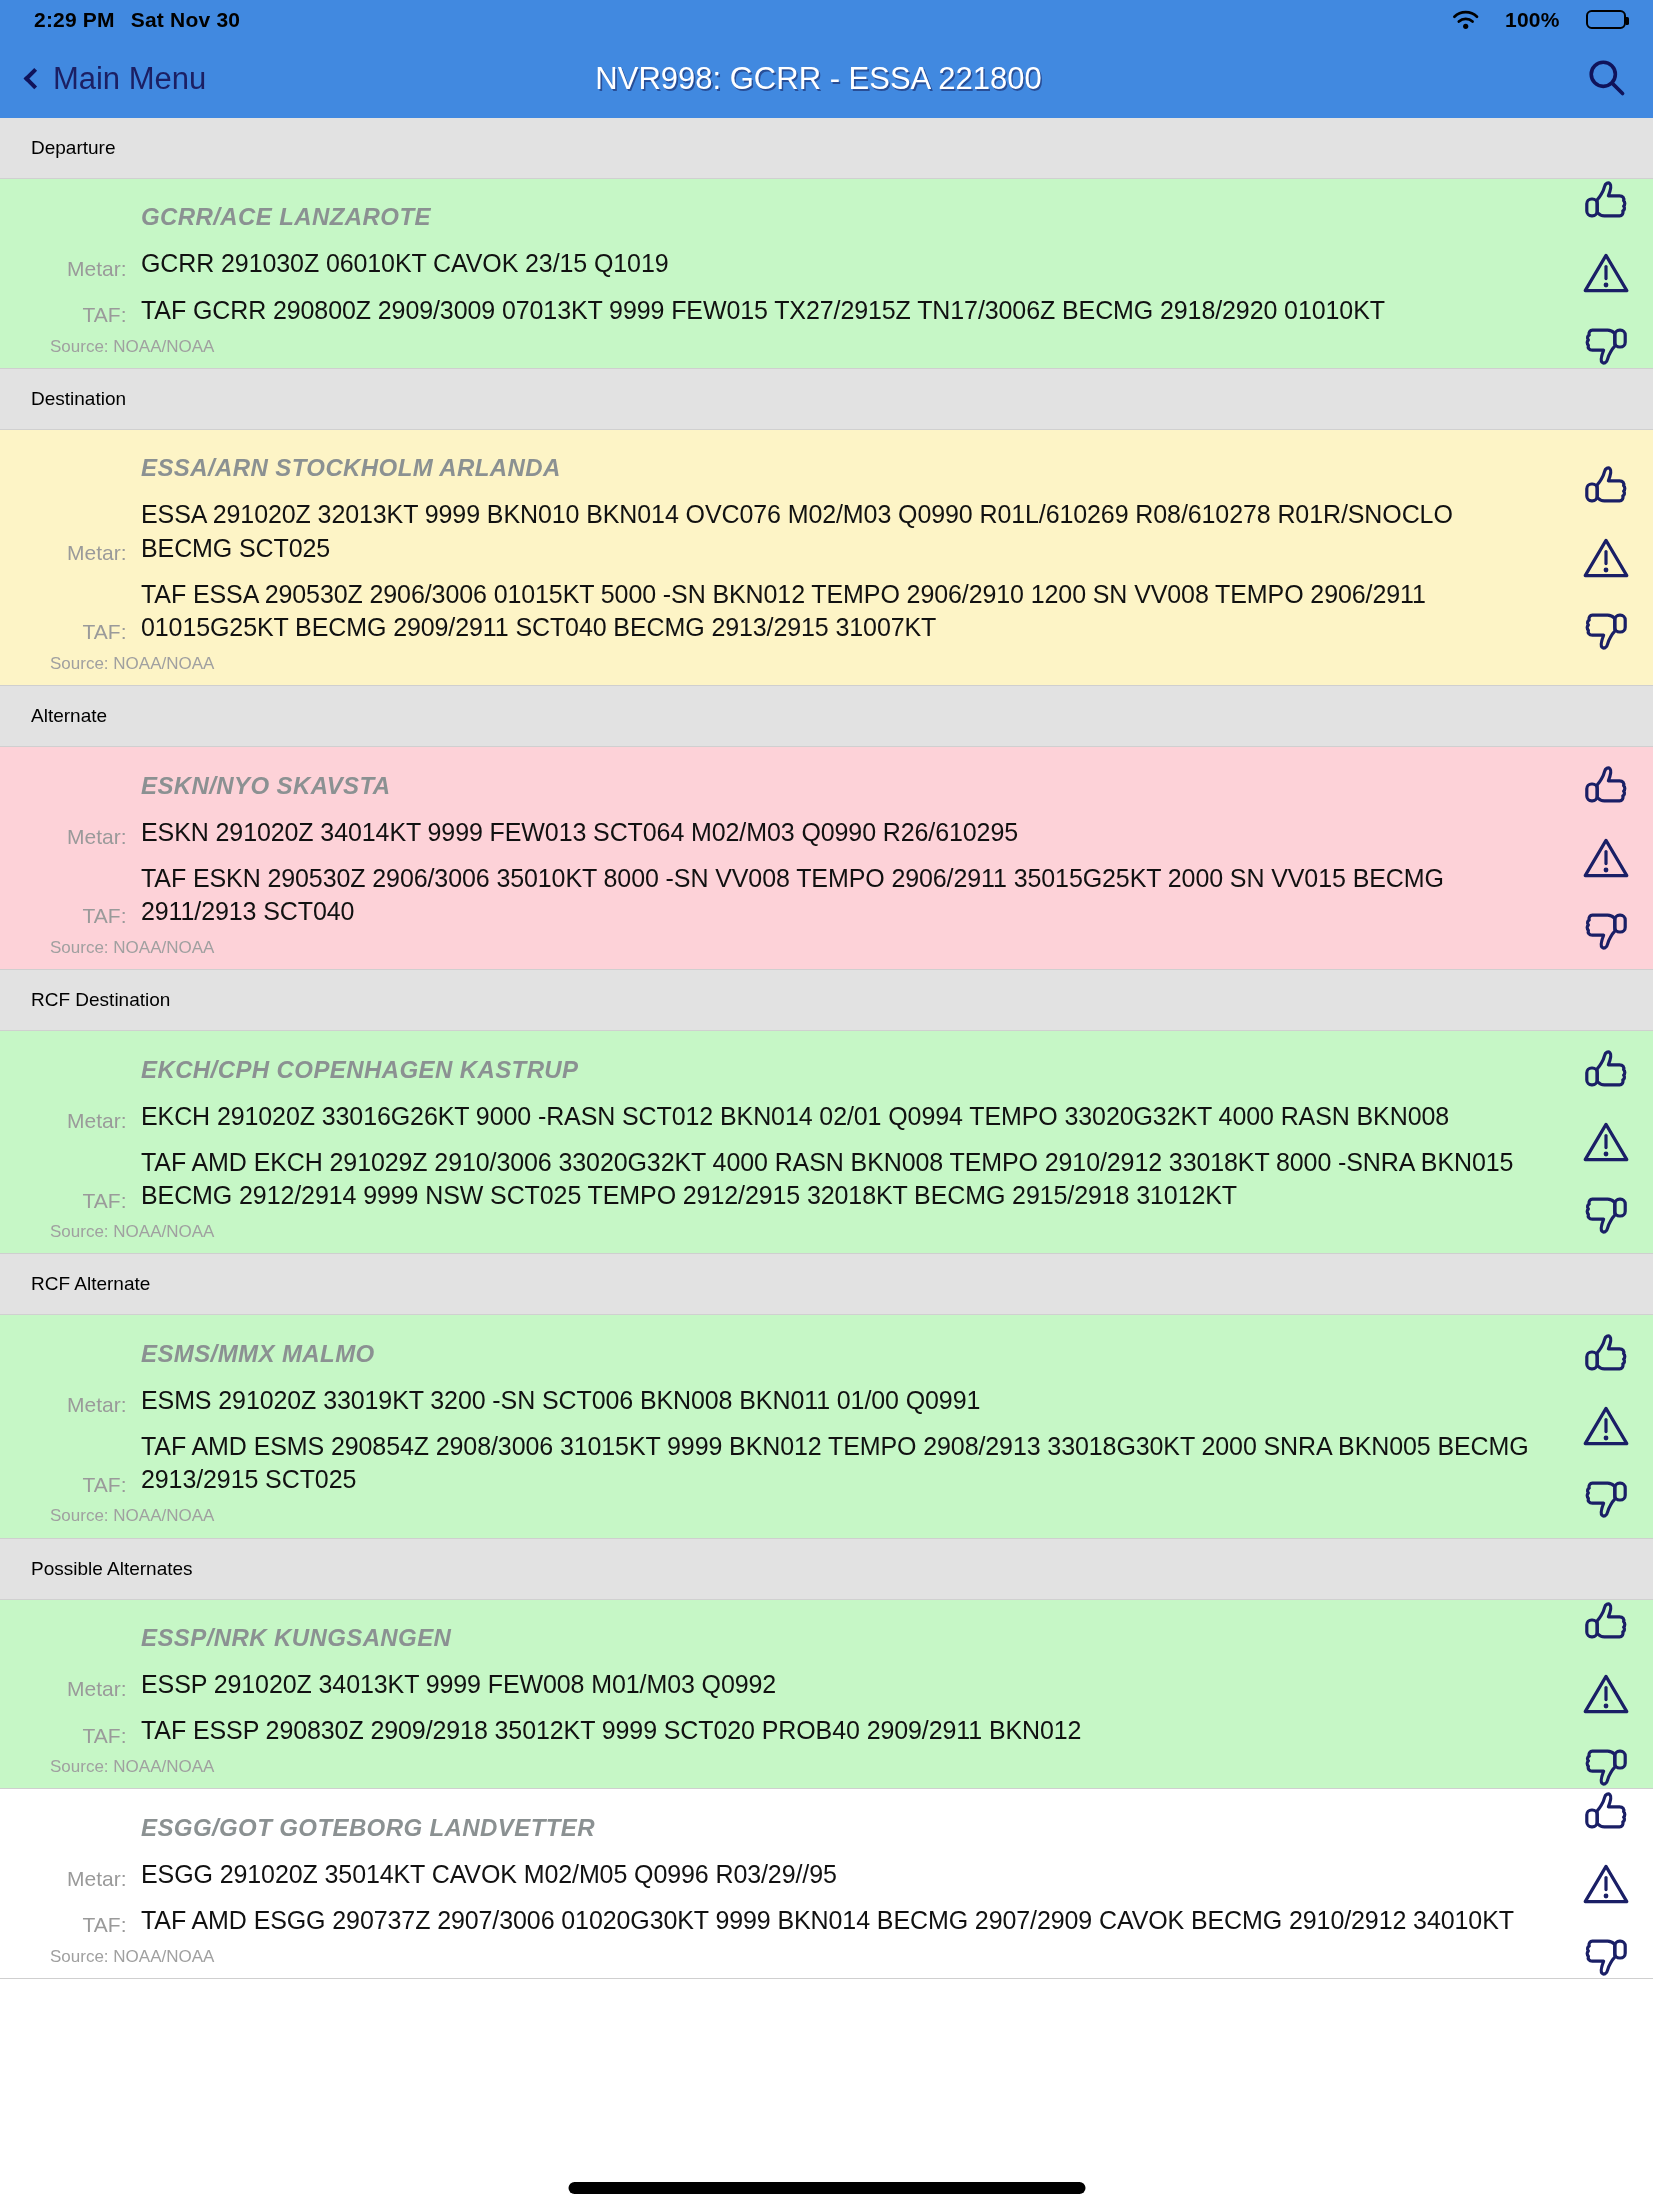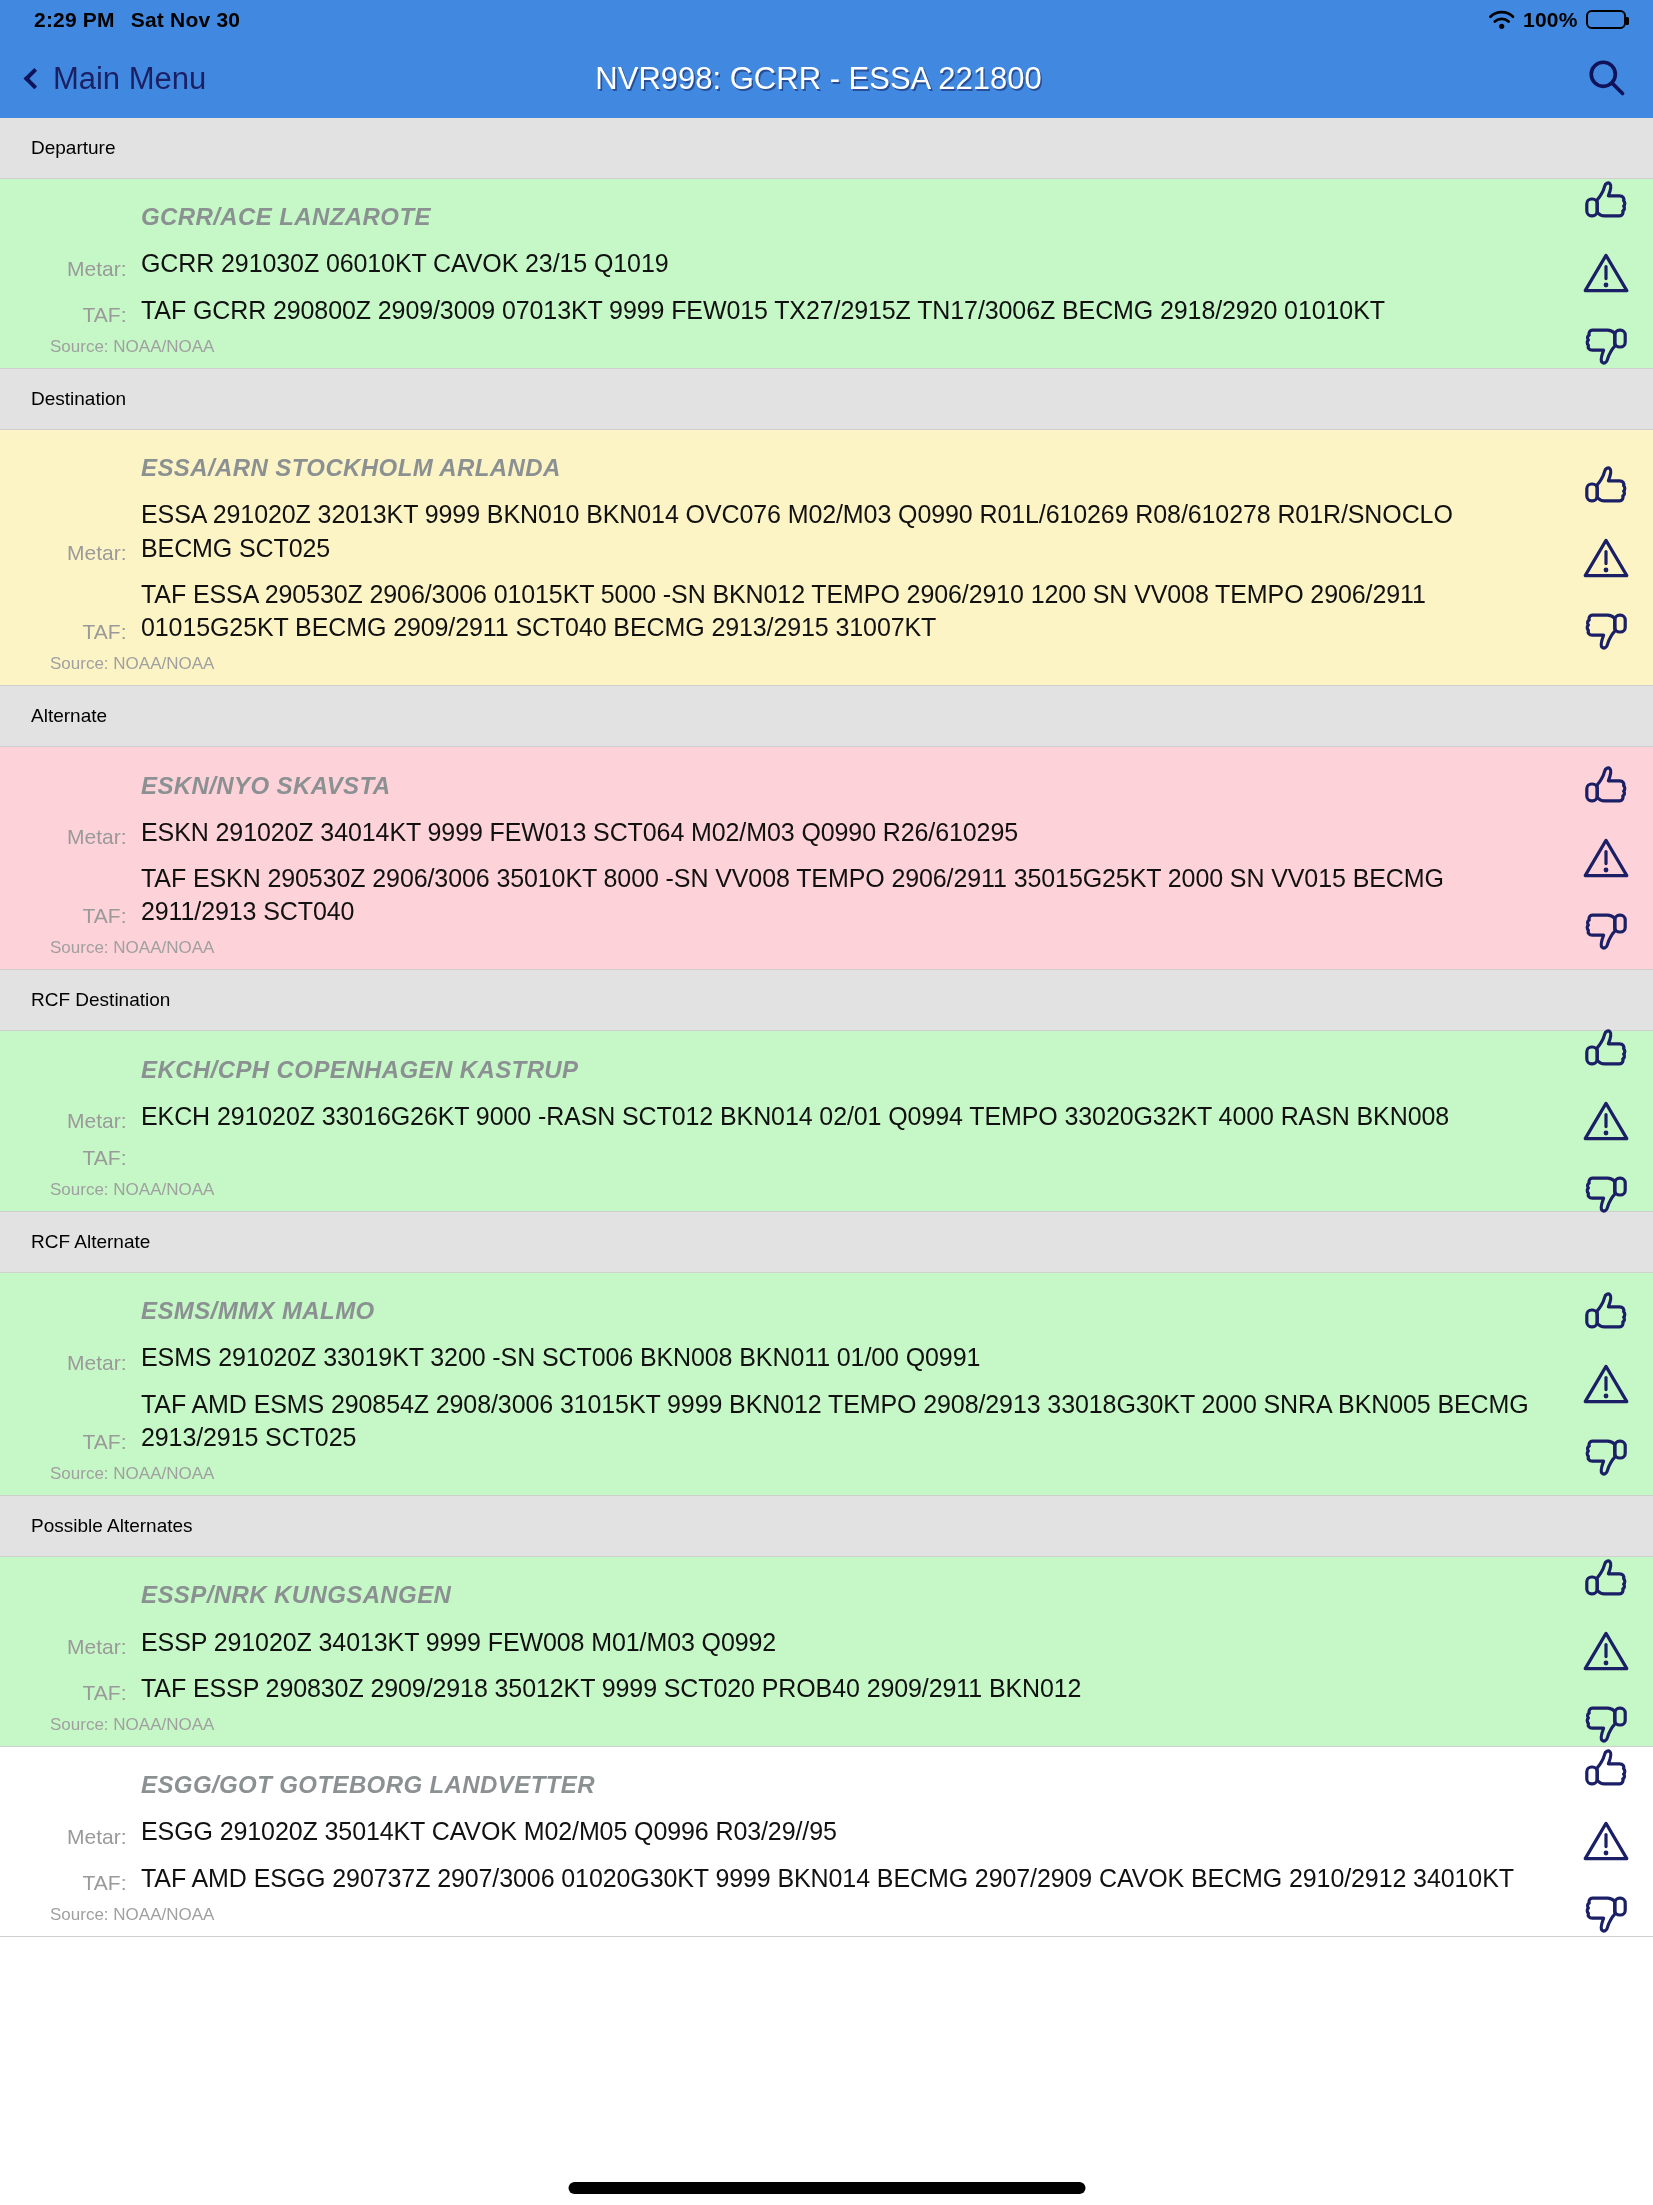--- a/index.html
+++ b/index.html
@@ -20,21 +20,21 @@
     align-items: center;
     padding: 0 27.4px 0 34px;
     color: #000;
     font-size: 21px;
     font-weight: 600;
     letter-spacing: 0.2px;
     justify-content: space-between;
   }
   .statusbar .left { display: flex; align-items: baseline; gap: 16px; }
   .statusbar .spacer { flex: 1; }
-  .statusbar .right { display: flex; align-items: center; gap: 8px; }
+  .statusbar .right { display: flex; align-items: center; gap: 26px; }
   .wifi-icon { display: inline-block; width: 27.4px; height: 21px; position: relative; }
   .battery {
     width: 40px; height: 19.4px; border: 2.4px solid #000; border-radius: 5.7px;
     position: relative; display: inline-block; padding: 1.6px;
   }
   .battery .fill { background: #000; height: 100%; width: 100%; border-radius: 1.6px; }
   .battery:after {
     content: ""; position: absolute; right: -5.7px; top: 5.7px;
     width: 3.2px; height: 8px; background: #000; border-radius: 0 1.6px 1.6px 0;
   }
@@ -294,20 +294,21 @@
       <span>RCF Destination</span>
     </div>
     <div class="card green">
       <div class="card-title">EKCH/CPH COPENHAGEN KASTRUP</div>
       <div class="row">
         <div class="lbl">Metar:</div>
         <div class="val">EKCH 291020Z 33016G26KT 9000 -RASN SCT012 BKN014 02/01 Q0994 TEMPO 33020G32KT 4000 RASN BKN008</div>
       </div>
       <div class="row">
         <div class="lbl">TAF:</div>
+        <div class="val">TAF AMD EKCH 291029Z 2910/3006 33020G32KT 4000 RASN BKN008 TEMPO 2910/2912 33018KT 8000 -SNRA BKN015 BECMG 2912/2914 9999 NSW SCT025 TEMPO 2912/2915 32018KT BECMG 2915/2918 31012KT</div>
       </div>
       <div class="source">Source: NOAA/NOAA</div>
       <div class="actions">
         <span class="act"><svg width="48" height="47" viewBox="0 0 60 58">
             <g fill="none" stroke="#1a1f66" stroke-width="4" stroke-linejoin="round" stroke-linecap="round">
               <path d="M19 25 C22 22 27 14 28 9 C29 4 33 3 35 5 C37 7 36 12 33 20 L47 20 C51 20 53 23 52 26 C54 28 54 31 52 33 C54 35 53 38 51 39 C52 42 50 45 47 45 L28 45 C24 45 21 43 19 41 Z"></path>
               <rect x="6" y="24" width="13" height="21" rx="6"></rect>
             </g>
           </svg></span>
         <span class="act"><svg width="48" height="45" viewBox="0 0 60 56">

